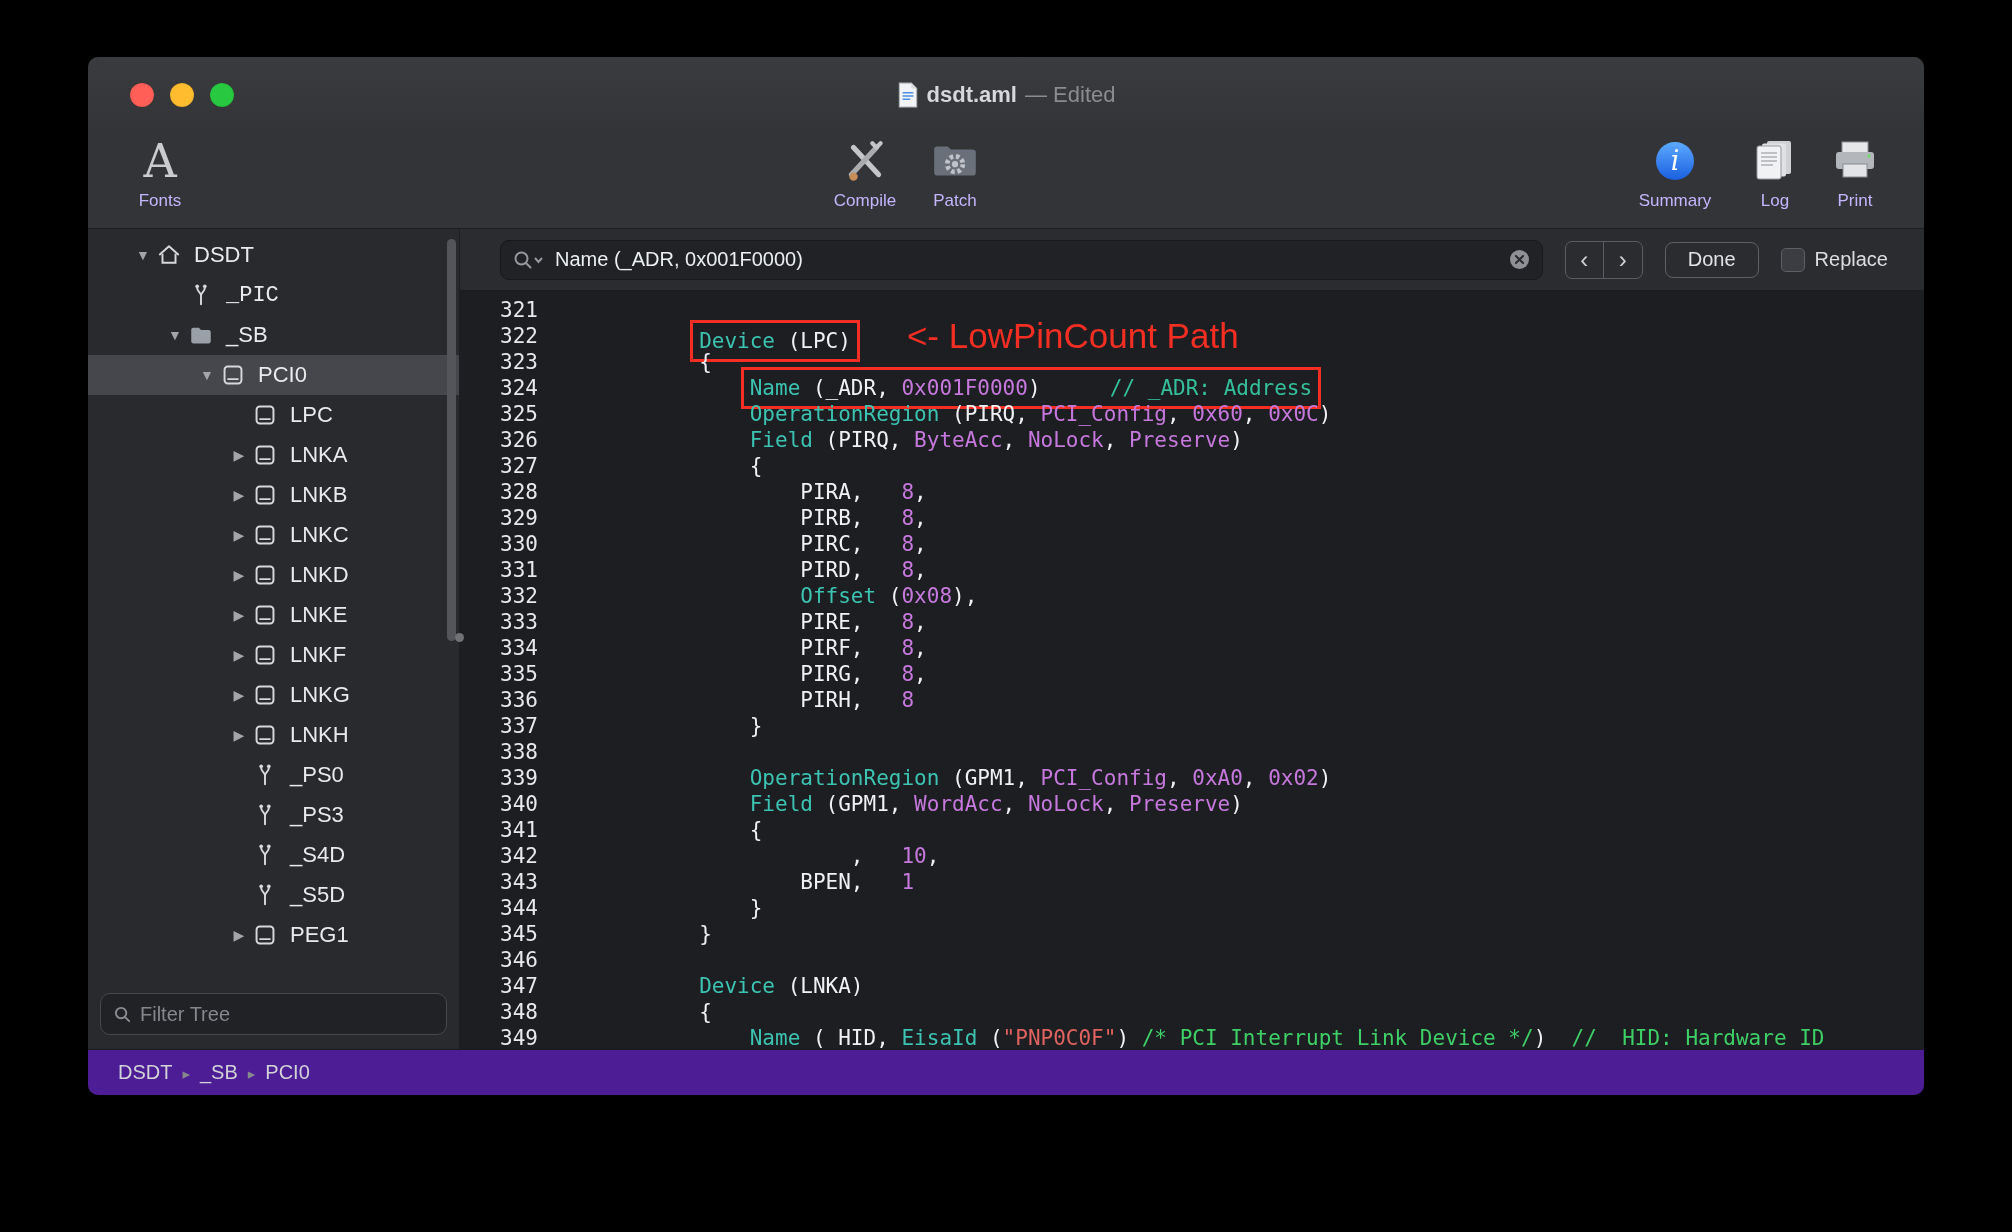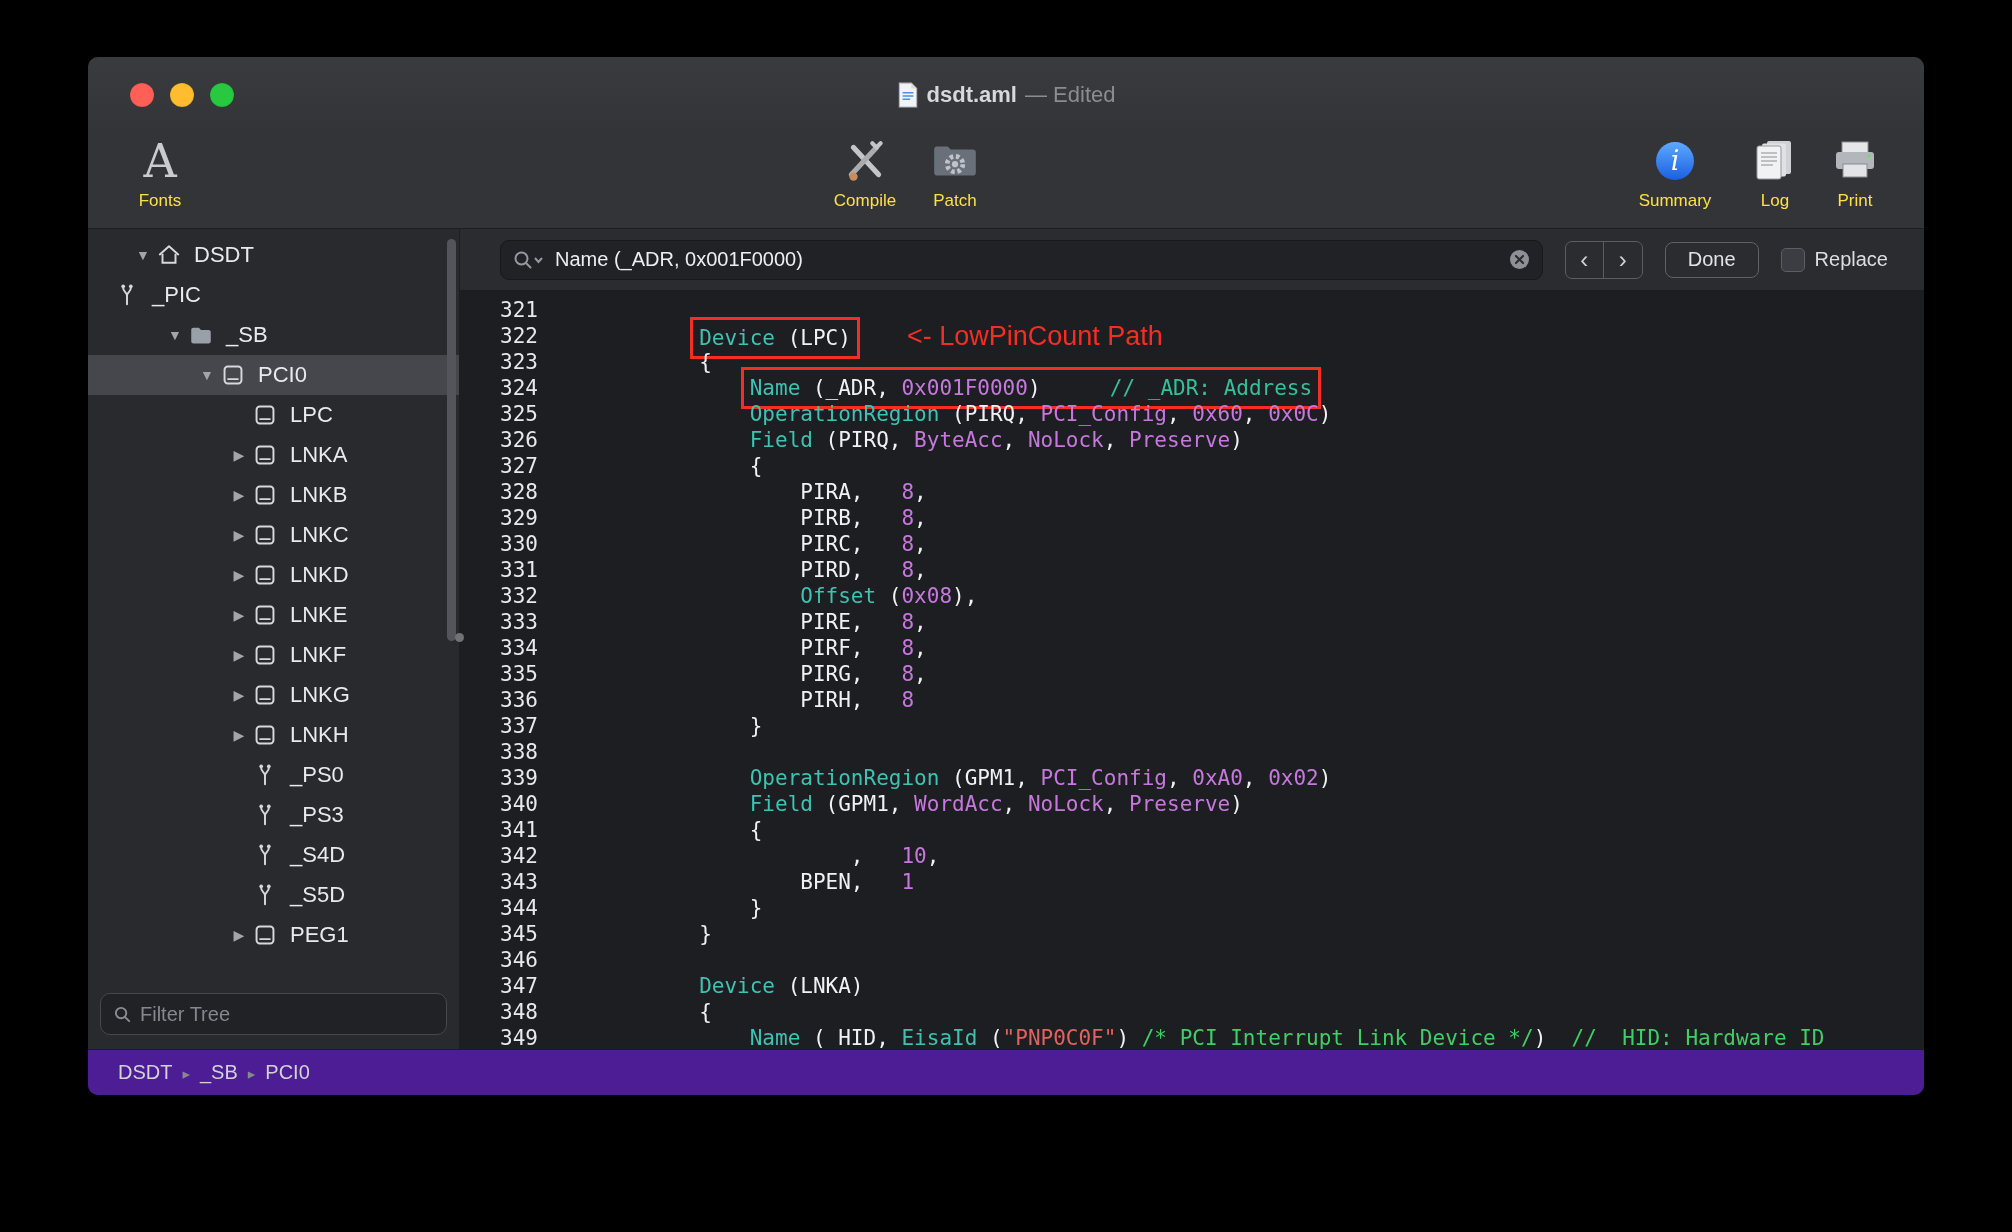--- a/index.html
+++ b/index.html
@@ -18,21 +18,21 @@
   .tl.r{ background:var(--traffic-close); } .tl.y{ background:var(--traffic-minimize); } .tl.g{ background:var(--traffic-zoom); }
   .title-wrap { margin:0 auto; display:flex; align-items:center; gap:8px; font-size:22px; }
   .title-text { color:#d7d8da; font-weight:bold; }
   .title-edited { color:#8b8c90; }
   .doc-icon svg { display:block; }
 
   
   .toolbar { height:96px; flex:none; position:relative; background:#333438; border-bottom:1px solid #1d1e21; }
   .tool { position:absolute; top:0; width:96px; text-align:center; cursor:default; }
   .tool-icon { height:56px; display:flex; align-items:center; justify-content:center; }
-  .tool-label { font-size:17px; color:#fde047; margin-top:2px; }
+  .tool-label { font-size:17px; color:#c4b5fd; margin-top:2px; }
   .fonts-glyph { font-family:"DejaVu Serif", serif; font-size:46px; color:#c9cbcf; line-height:1; }
 
   
   .main { flex:1; display:flex; min-height:0; position:relative; }
 
   .sidebar { width:372px; flex:none; background:#292a2e; border-right:1px solid #1d1e21;
              display:flex; flex-direction:column; position:relative; }
   .tree { flex:1; padding-top:6px; overflow:hidden; }
   .tree-row { height:40px; display:flex; align-items:center; font-size:22px; color:#e9eaec; }
   .tree-row.selected { background:#45474c; }
@@ -77,21 +77,21 @@
   .lnum { width:78px; flex:none; text-align:right; color:var(--line-number); }
   .cbody { padding-left:60px; color:var(--plain); }
   .tk-p { color:var(--plain); }
   .tk-k { color:var(--keyword); }
   .tk-v { color:var(--value); }
   .tk-s { color:var(--string); }
   .tk-cg { color:var(--comment-green); }
   .tk-ct { color:var(--comment-teal);margin-left:44px; }
   .redbox { outline:3px solid var(--annotation-red); outline-offset:6px; }
   .callout { font-family:"Liberation Sans", sans-serif; color:var(--annotation-red);
-             font-size:27px; margin-left:56px; }
+             font-size:35px; margin-left:56px; }
 
   
   .statusbar { height:46px; flex:none; background:#4c1d95; border-top:1px solid #1b1c1f;
                display:flex; align-items:center; padding-left:30px; font-size:20px; }
   .bc-item { color:#d2d3d6; }
   .bc-sep { color:#87898d; margin:0 10px; font-size:15px; }
 </style>
 </head>
 <body>
 
@@ -196,21 +196,21 @@
           <div class="tree-row" style="padding-left: 42px;">
             <span class="disc">▼</span>
             <span class="tree-ic">
               <svg viewBox="0 0 24 24">
                 <path d="M3.5 11.5 12 4l8.5 7.5" fill="none" stroke="#d6d8db" stroke-width="1.8" stroke-linecap="round" stroke-linejoin="round"></path>
                 <path d="M6 10.8V19.2h12V10.8" fill="none" stroke="#d6d8db" stroke-width="1.8"></path>
               </svg>
             </span>
             <span class="tree-lb">DSDT</span>
           </div>
-          <div class="tree-row" style="">
+          <div class="tree-row" style="padding-left: 74px; font-family: Liberation Mono, monospace;">
             <span class="disc"></span>
             <span class="tree-ic">
               <svg viewBox="0 0 24 24">
                 <path d="M12 20.5v-8c0-3-3.5-3.5-3.5-7" fill="none" stroke="#d6d8db" stroke-width="1.8" stroke-linecap="round"></path>
                 <path d="M12 12.5c0-3 3.5-3.5 3.5-7" fill="none" stroke="#d6d8db" stroke-width="1.8" stroke-linecap="round"></path>
                 <circle cx="8.5" cy="4" r="1.7" fill="#d6d8db"></circle>
                 <circle cx="15.5" cy="4" r="1.7" fill="#d6d8db"></circle>
               </svg>
             </span>
             <span class="tree-lb">_PIC</span>

